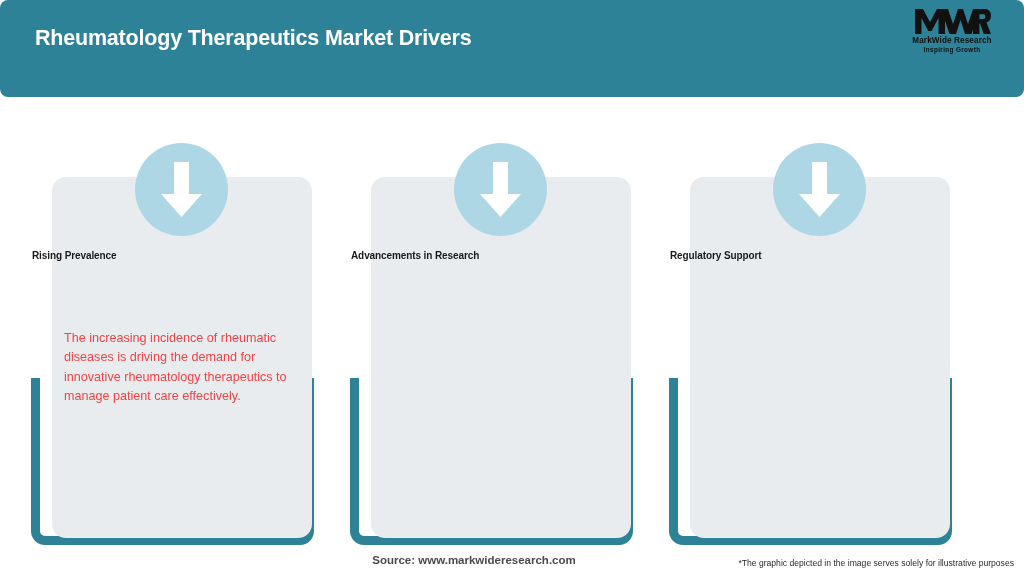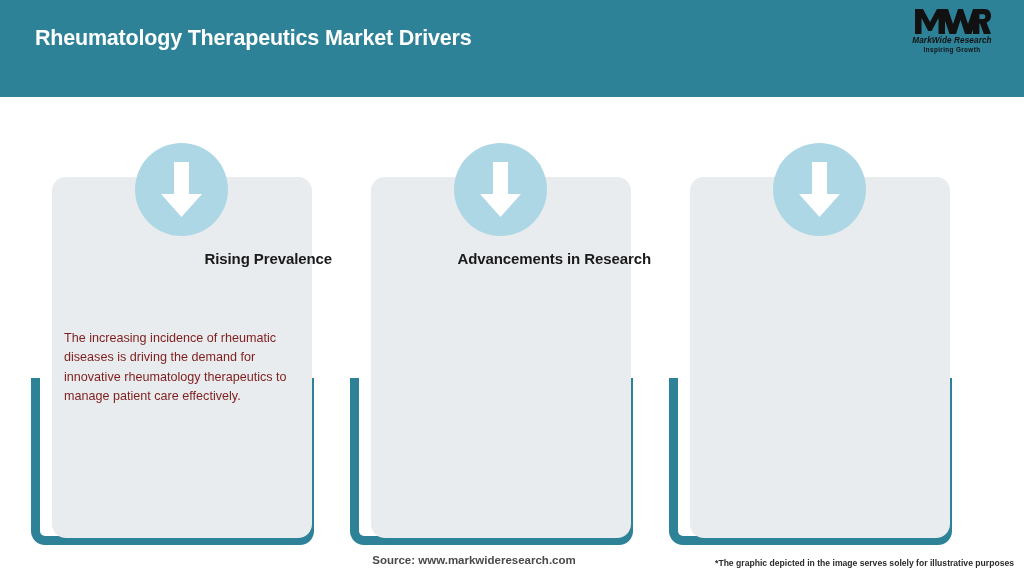--- a/index.html
+++ b/index.html
@@ -17,20 +17,21 @@
   }
 
   
   .header-bar {
     position: absolute;
     left: 0;
     top: 0;
     width: 1024px;
     height: 97px;
     background: #2e8298;
+    border-radius: 8px;
   }
   .header-title {
     position: absolute;
     left: 35px;
     top: 26px;
     font-size: 21.5px;
     font-weight: bold;
     color: #ffffff;
     letter-spacing: -0.2px;
     white-space: nowrap;
@@ -50,21 +51,20 @@
     margin: 0 auto;
   }
   .logo-name {
     display: block;
     font-size: 8.2px;
     font-weight: bold;
     color: #111111;
     letter-spacing: 0.1px;
     margin-top: 1px;
     white-space: nowrap;
-    font-style: italic;
   }
   .logo-tag {
     display: block;
     font-size: 6.3px;
     font-weight: bold;
     color: #111111;
     letter-spacing: 0.4px;
     margin-top: 1px;
     white-space: nowrap;
   }
@@ -125,35 +125,35 @@
     position: absolute;
     left: 24px;
     top: 17px;
   }
 
   .card-title {
     position: absolute;
     left: 10px;
     top: 250px;
     width: 300px;
-    text-align: right;
-    font-size: 15px;
+    text-align: left;
+    font-size: 10px;
     font-weight: bold;
     color: #1a1a1a;
     letter-spacing: -0.1px;
   }
 
   .card-text {
     position: absolute;
     left: 42px;
     top: 329px;
     width: 240px;
     font-size: 12.6px;
     line-height: 19.4px;
-    color: #7f1d1d;
+    color: #ef4444;
     text-align: left;
   }
 
   
   .footer-source {
     position: absolute;
     left: 0;
     top: 554px;
     width: 948px;
     text-align: center;
@@ -161,21 +161,20 @@
     font-weight: bold;
     color: #4a4a4a;
   }
   .footer-note {
     position: absolute;
     right: 10px;
     top: 558px;
     font-size: 8.6px;
     color: #2b2b2b;
     white-space: nowrap;
-    font-weight: bold;
   }
 </style>
 </head>
 <body>
 
 <div class="header-bar">
   <div class="header-title">Rheumatology Therapeutics Market Drivers</div>
 
   <div class="logo">
     <svg class="logo-mark" width="78" height="27" viewBox="0 0 78 27">
@@ -217,18 +216,19 @@
   </div>
 
   <div class="card-group g3">
     <div class="card-frame"></div>
     <div class="card-body"></div>
     <div class="card-icon">
       <svg width="45" height="60" viewBox="0 0 45 60">
         <polygon points="15,2 30,2 30,34 43,34 22.5,57 2,34 15,34" fill="#ffffff"></polygon>
       </svg>
     </div>
+    <div class="card-title">Regulatory Support</div>
   </div>
 
 </div>
 
 <div class="footer-source">Source: www.markwideresearch.com</div>
 <div class="footer-note">*The graphic depicted in the image serves solely for illustrative purposes</div>
 
 </body></html>

